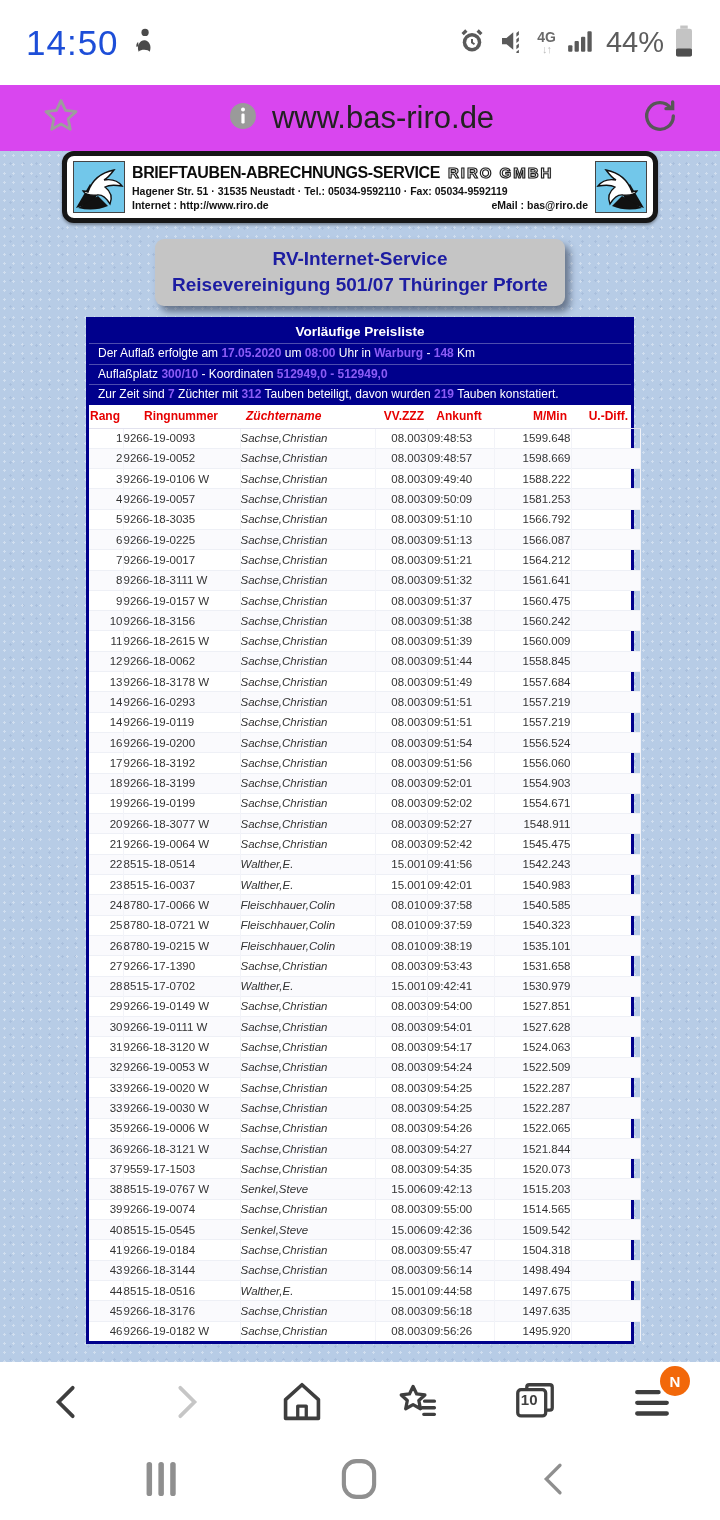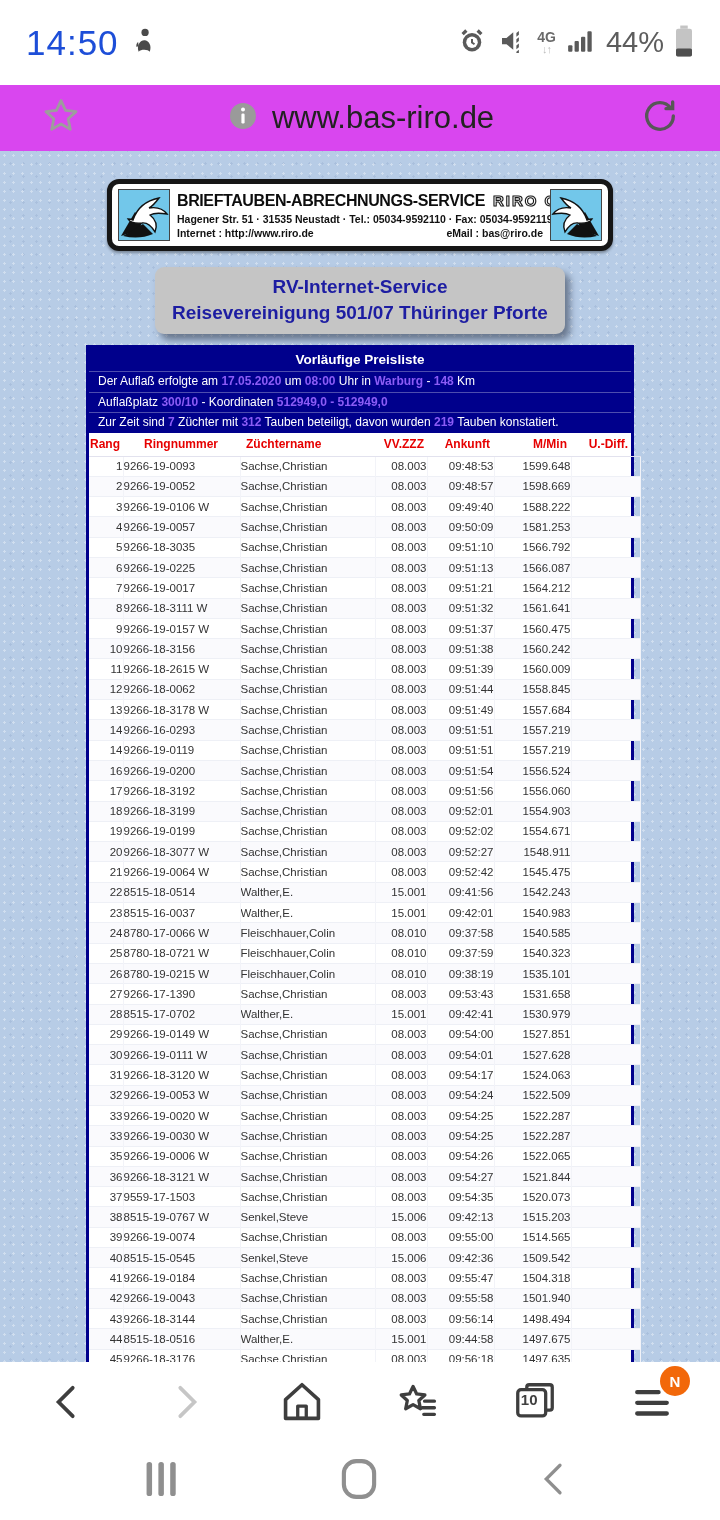--- a/index.html
+++ b/index.html
@@ -21,21 +21,21 @@
   .url-center{display:flex;align-items:center;gap:14px;}
   .url-text{font-size:31px;color:#222;}
 
   
   .content{height:1211px;background:#b7cce6;overflow:hidden;
      background-image:radial-gradient(rgba(255,255,255,.35) 1px,transparent 1.4px),
                       radial-gradient(rgba(110,135,175,.18) 1px,transparent 1.4px);
      background-size:9px 9px,13px 13px;background-position:0 0,4px 6px;}
 
   
-  .banner{width:506px;margin:28px auto 0;background:#fff;border:5px solid #161616;border-radius:12px;
+  .banner{width:596px;margin:0 auto 0;background:#fff;border:5px solid #161616;border-radius:12px;
           display:flex;align-items:center;gap:7px;padding:5px 6px;box-sizing:border-box;box-shadow:0 2px 3px rgba(0,0,0,.35);}
   .logo{width:50px;height:50px;background:#72c7ea;flex:0 0 auto;border:1px solid #444;}
   .logo svg{width:100%;height:100%;display:block;}
   .banner-mid{flex:1;min-width:0;}
   .banner-title-row{display:flex;align-items:baseline;gap:8px;white-space:nowrap;}
   .banner-title{font-size:16px;font-weight:800;letter-spacing:-.4px;color:#0d0d0d;}
   .banner-brand{font-size:15px;font-weight:800;letter-spacing:2px;color:#fff;
       -webkit-text-stroke:1.1px #1a1a1a;text-shadow:0 0 1px #1a1a1a;}
   .banner-addr{font-size:10.5px;font-weight:bold;color:#111;margin-top:3px;white-space:nowrap;}
   .banner-row3{display:flex;justify-content:space-between;font-size:10.5px;font-weight:bold;color:#111;margin-top:2px;}
@@ -53,23 +53,23 @@
   .rep-line:last-child{border-bottom:none;}
   .rep-line .hl{color:#8b5cf6;font-weight:bold;}
 
   table.results{border-collapse:collapse;width:100%;table-layout:fixed;}
   table.results th{color:#e60000;font-weight:bold;font-size:12px;height:21px;border-bottom:1px solid #e2e2ee;}
   table.results td{font-size:11.5px;color:#333;height:19.3px;padding:0;border-top:1px solid #eef0f6;border-right:1px solid #f2f3f8;overflow:hidden;white-space:nowrap;}
   table.results td:last-child{border-right:none;}
   table.results tr:nth-child(even) td{background:#fafafd;}
   .c-rank{width:30px;text-align:right;padding-right:3px;}
   .c-ring{width:116px;text-align:left;padding-left:16px;}
-  .c-name{width:128px;text-align:left;padding-left:6px;}
+  .c-name{width:128px;text-align:left;padding-left:6px;font-style:italic;}
   .c-vv{width:48px;text-align:right;padding-right:3px;}
-  .c-ank{width:62px;text-align:right;padding-right:4px;}
+  .c-ank{width:62px;padding-right:4px;}
   .c-mmin{width:72px;text-align:right;padding-right:4px;}
   .c-udiff{width:56px;text-align:right;padding-right:12px;}
   .c-fill{width:auto;}
   th.c-ring{text-align:center;padding-left:0;}
   th.c-name{text-align:left;padding-left:6px;}
 
   
   .toolbar{position:absolute;left:0;top:1362px;width:720px;height:80px;background:#fff;
            display:flex;align-items:center;justify-content:space-between;padding:0 40px;box-sizing:border-box;}
   .tb-btn{position:relative;width:56px;height:56px;display:flex;align-items:center;justify-content:center;}
@@ -618,30 +618,20 @@
             <td class="c-rank">41</td>
             <td class="c-ring">9266-19-0184</td>
             <td class="c-name">Sachse,Christian</td>
             <td class="c-vv">08.003</td>
             <td class="c-ank">09:55:47</td>
             <td class="c-mmin">1504.318</td>
             <td class="c-udiff"></td>
             <td class="c-fill"></td>
           </tr>
           <tr>
-            <td class="c-rank">42</td>
-            <td class="c-ring">9266-19-0043</td>
-            <td class="c-name">Sachse,Christian</td>
-            <td class="c-vv">08.003</td>
-            <td class="c-ank">09:55:58</td>
-            <td class="c-mmin">1501.940</td>
-            <td class="c-udiff"></td>
-            <td class="c-fill"></td>
-          </tr>
-          <tr>
             <td class="c-rank">43</td>
             <td class="c-ring">9266-18-3144</td>
             <td class="c-name">Sachse,Christian</td>
             <td class="c-vv">08.003</td>
             <td class="c-ank">09:56:14</td>
             <td class="c-mmin">1498.494</td>
             <td class="c-udiff"></td>
             <td class="c-fill"></td>
           </tr>
           <tr>

